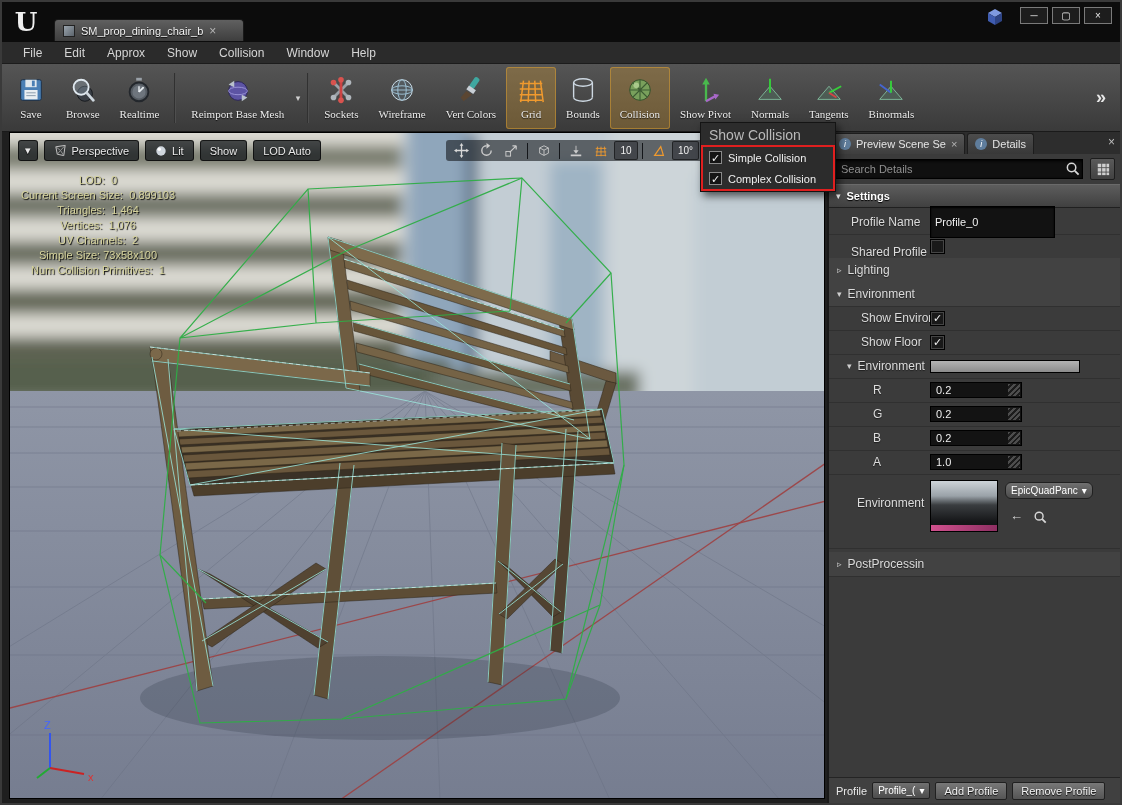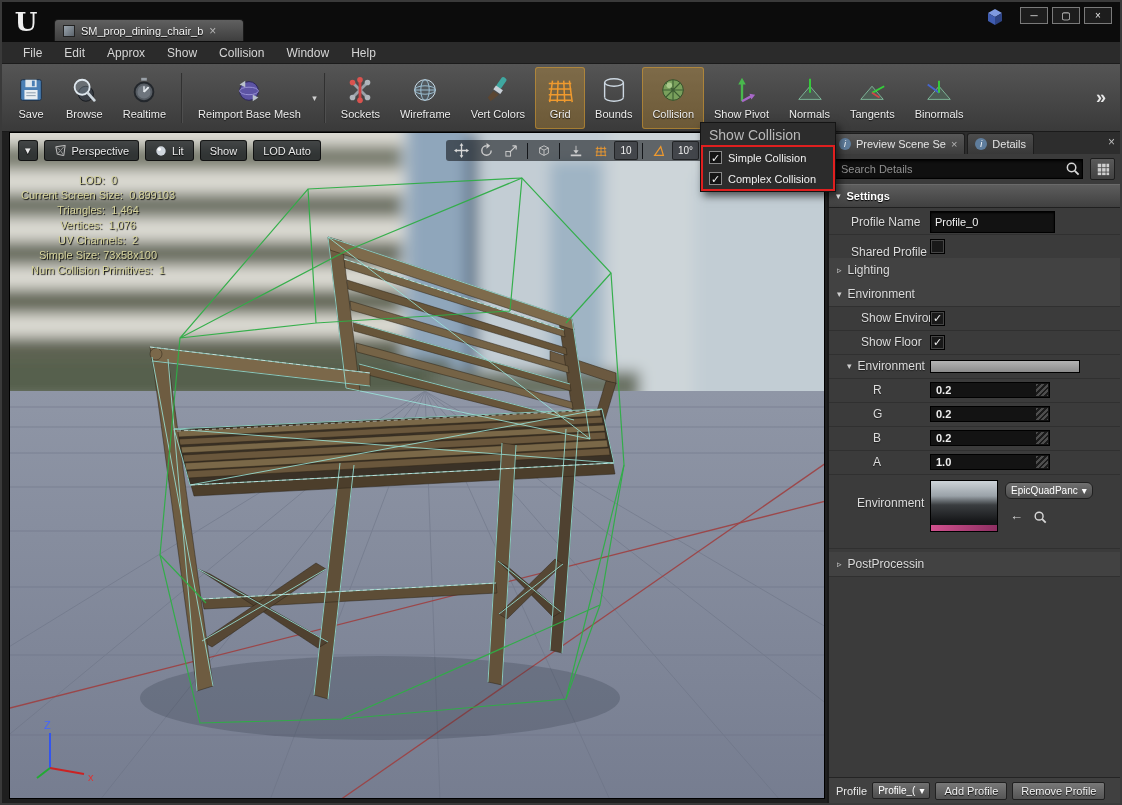--- a/index.html
+++ b/index.html
@@ -18,21 +18,21 @@
   .cube-ico{position:absolute;right:116px;top:6px;width:18px;height:18px;}
 
   
   .menubar{position:absolute;left:0;top:40px;width:100%;height:22px;background:#2b2b2b;border-bottom:1px solid #1c1c1c;display:flex;align-items:center;padding-left:10px;}
   .menu-item{color:#d6d6d6;font-size:12px;padding:18px 11px;height:100%;display:flex;align-items:center;cursor:pointer;}
 
   
   .toolbar{position:absolute;left:0;top:62px;width:100%;height:68px;background:linear-gradient(#555555,#3a3a3a);border-bottom:1px solid #1a1a1a;display:flex;align-items:center;padding:0 4px;}
   .tb-btn{display:flex;flex-direction:column;align-items:center;justify-content:center;gap:3px;padding:3px 10px;height:62px;border-radius:3px;cursor:pointer;position:relative;}
   .tb-btn.active{background:rgba(236,168,46,0.28);box-shadow:inset 0 0 0 1px rgba(236,168,46,0.45);}
-  .tb-label{font-size:11px;color:#ececec;text-shadow:0 1px 1px rgba(0,0,0,.8);white-space:nowrap;}
+  .tb-label{font-size:11px;color:#ececec;text-shadow:0 1px 1px rgba(0,0,0,.8);white-space:nowrap;font-family:Liberation Serif, serif;}
   .ticon{width:30px;height:30px;}
   .tb-sep{width:2px;height:50px;margin:0 5px;background:linear-gradient(90deg,#222,#5d5d5d);}
   .tb-caret{position:absolute;right:2px;top:26px;color:#cfcfcf;font-size:9px;}
   .tb-overflow{margin-left:auto;color:#e6e6e6;font-size:18px;font-weight:bold;padding:0 10px;cursor:pointer;}
 
   
   .main-bg{position:absolute;left:0;top:130px;right:0;bottom:0;background:#1f1f1f;}
   .viewport{position:absolute;left:7px;top:130px;width:816px;height:667px;background:#8b92a2;border:1px solid #000;overflow:hidden;}
   .vp-scene{position:absolute;left:0;top:0;}
   .vp-row{position:absolute;left:8px;top:7px;display:flex;gap:6px;z-index:5;}
@@ -66,23 +66,23 @@
   .search-mag{position:absolute;left:236px;top:5px;width:15px;height:15px;cursor:pointer;}
   .view-opt{position:absolute;right:5px;top:2px;width:25px;height:22px;background:linear-gradient(#5a5a5a,#424242);border:1px solid #1d1d1d;border-radius:2px;display:flex;align-items:center;justify-content:center;cursor:pointer;}
   .sect-head{position:absolute;left:0;right:0;top:52px;height:24px;background:linear-gradient(#5d5d5d,#404040);border-top:1px solid #6a6a6a;border-bottom:1px solid #202020;display:flex;align-items:center;gap:6px;padding:0 7px;}
   .sect-head .arr{color:#fff;font-size:9px;}
   .sect-head .txt{color:#fff;font-size:11px;font-weight:bold;text-shadow:0 1px 1px #000;}
   .drow{position:absolute;left:0;right:0;height:24px;display:flex;align-items:center;box-shadow:0 1px 0 rgba(0,0,0,.18);}
   .drow.cat{background:#424242;}
   .dlabel{font-size:12px;color:#dcdcdc;text-shadow:0 1px 1px rgba(0,0,0,.5);white-space:nowrap;}
   .arr{font-size:9px;color:#cfcfcf;}
   .val{position:absolute;left:101px;display:flex;align-items:center;}
-  .tinput{width:125px;height:22px;background:#121212;border:1px solid #000;box-shadow:inset 0 1px 2px #000;color:#f0f0f0;font-size:11px;padding:0 4px;}
+  .tinput{width:125px;height:32px;background:#121212;border:1px solid #000;box-shadow:inset 0 1px 2px #000;color:#f0f0f0;font-size:11px;padding:0 4px;}
   .chk{width:15px;height:15px;background:#191919;border:1px solid #000;box-shadow:inset 0 0 0 1px #454545;color:#f2f2f2;font-size:11px;line-height:13px;text-align:center;cursor:pointer;}
-  .spin{width:120px;height:16px;background:#131313;border:1px solid #000;color:#eee;font-size:11px;display:flex;align-items:center;padding-left:5px;position:relative;cursor:ew-resize;font-weight:bold;}
+  .spin{width:92px;height:16px;background:#131313;border:1px solid #000;color:#eee;font-size:11px;display:flex;align-items:center;padding-left:5px;position:relative;cursor:ew-resize;}
   .spin .grip{position:absolute;right:1px;top:1px;bottom:1px;width:12px;background:repeating-linear-gradient(135deg,#4d4d4d 0 2px,#1b1b1b 2px 4px);}
   .cbar{width:150px;height:13px;border:1px solid #000;background:linear-gradient(#b3b3b3,#8c8c8c);cursor:pointer;}
   .thumb{position:absolute;left:101px;top:4px;width:68px;height:52px;border:1px solid #000;background:linear-gradient(#cdd3d8 0%,#9aa2a8 30%,#3a3d40 48%,#17181a 80%,#101012 100%);cursor:pointer;}
   .thumb .pink{position:absolute;left:0;right:0;bottom:0;height:6px;background:linear-gradient(90deg,#d1518e,#8e2f62);}
   .combo{height:17px;background:linear-gradient(#707070,#4c4c4c);border:1px solid #202020;border-radius:2px;color:#fff;font-size:10px;display:inline-flex;align-items:center;padding:0 5px;gap:4px;cursor:pointer;white-space:nowrap;}
   .mini-ic{color:#d8d8d8;font-size:13px;cursor:pointer;}
   .dfoot{position:absolute;left:0;right:0;bottom:0;height:26px;background:#404040;border-top:1px solid #242424;display:flex;align-items:center;gap:5px;padding:0 7px;}
   .btn{background:linear-gradient(#787878,#555555);border:1px solid #202020;border-radius:2px;color:#f2f2f2;font-size:11px;padding:2px 8px;cursor:pointer;text-shadow:0 1px 1px #000;white-space:nowrap;}
   .flabel{color:#e8e8e8;font-size:11px;}
 </style>

